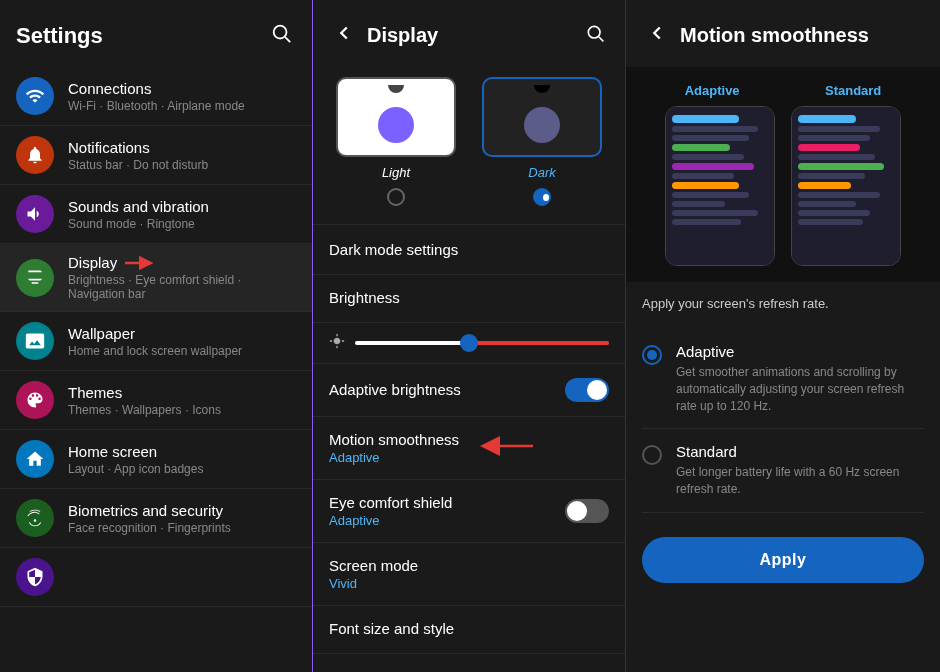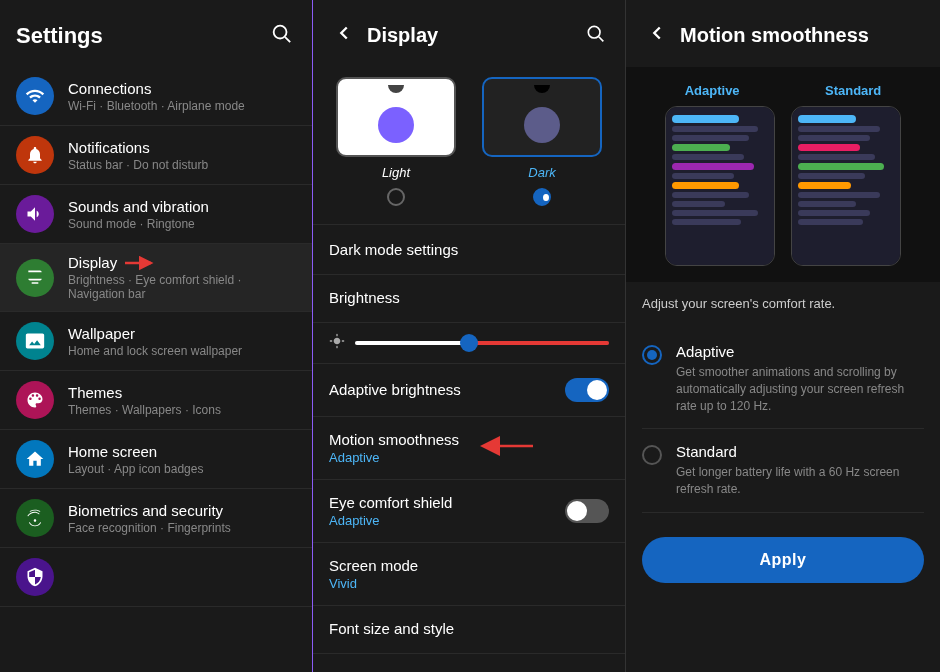--- a/index.html
+++ b/index.html
@@ -763,21 +763,21 @@
           <div class="mock-row" style="width:85%;background:#3a3a5a;height:6px;"></div>
           <div class="mock-row" style="width:60%;background:#3a3a5a;height:6px;"></div>
           <div class="mock-row" style="width:75%;background:#3a3a5a;height:6px;"></div>
           <div class="mock-row" style="width:68%;background:#3a3a5a;height:6px;"></div>
         </div>
       </div>
     </div>
   </div>
 
   
-  <div class="description-text">Adjust your screen's comfort rate.</div>
+  <div class="description-text">Apply your screen's refresh rate.</div>
 
   
   <div class="options-list">
 
     <div class="option-item">
       <div class="radio-outer selected">
         <div class="radio-inner"></div>
       </div>
       <div class="option-text">
         <h4>Adaptive</h4>

